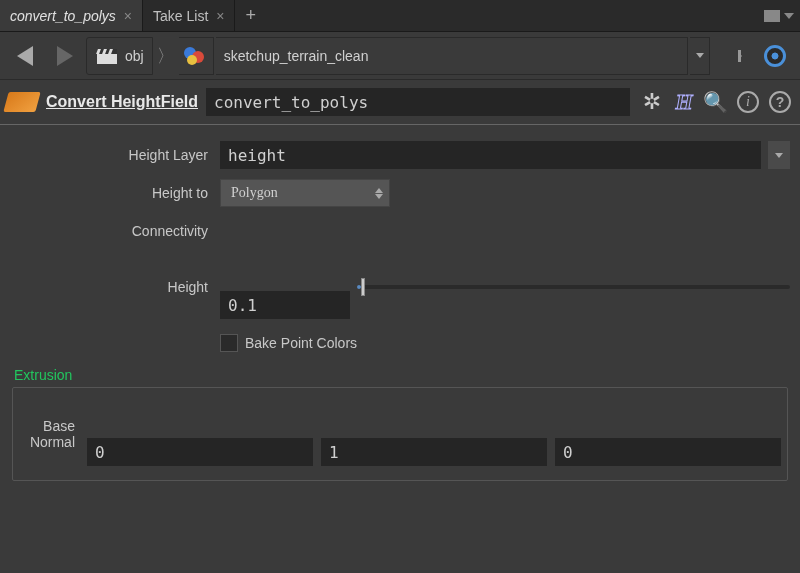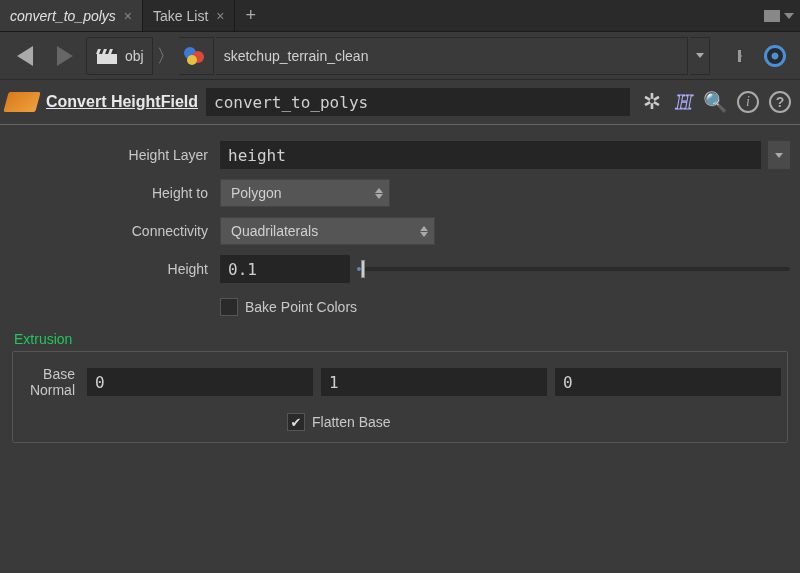--- a/index.html
+++ b/index.html
@@ -96,28 +96,28 @@
   .controls{flex:1;display:flex;align-items:center;gap:7px;}
   .text-input{
     background:#252525;border:none;color:#d0d0d0;
     font-family:"Consolas",monospace;font-size:16px;padding:4px 8px;height:28px;
   }
   .text-input.full{flex:1;}
   .drop-arrow{width:22px;height:28px;background:#4a4a4a;display:flex;align-items:center;justify-content:center;cursor:pointer;}
   .tri-down{width:0;height:0;border-left:4px solid transparent;border-right:4px solid transparent;border-top:5px solid #aaa;}
   .select{
     background:#555;border:1px solid #444;color:#d0d0d0;height:28px;
-    display:flex;align-items:center;padding:0 10px;min-width:160px;cursor:pointer;position:relative;
+    display:flex;align-items:center;padding:0 10px;min-width:160px;cursor:pointer;position:relative;font-family:Liberation Serif, serif;
   }
   .select .spin{position:absolute;right:6px;display:flex;flex-direction:column;gap:1px;}
   .spin .up{width:0;height:0;border-left:4px solid transparent;border-right:4px solid transparent;border-bottom:5px solid #aaa;}
   .spin .dn{width:0;height:0;border-left:4px solid transparent;border-right:4px solid transparent;border-top:5px solid #aaa;}
   .num-input{
     background:#252525;border:none;color:#d0d0d0;
-    font-family:"Consolas",monospace;font-size:16px;padding:4px 8px;height:28px;width:130px;
+    font-family:"Consolas",monospace;font-size:16px;padding:4px 8px;height:28px;width:130px;margin-top:36px;
   }
   .slider{
     flex:1;height:28px;position:relative;display:flex;align-items:center;
   }
   .slider-track{height:4px;background:#2a2a2a;flex:1;position:relative;border-radius:2px;}
   .slider-fill{position:absolute;left:0;top:0;height:100%;background:#5a8ac0;border-radius:2px;}
   .slider-thumb{position:absolute;top:-7px;width:4px;height:18px;background:#ccc;border:1px solid #888;}
   .checkbox{
     width:18px;height:18px;background:#2a2a2a;border:1px solid #555;display:flex;align-items:center;justify-content:center;cursor:pointer;
   }
@@ -238,29 +238,20 @@
         <div class="spin">
             <div class="up"></div>
             <div class="dn"></div>
           </div>
       </div>
     </div>
   </div>
 
   <div class="row">
     <div class="label">Connectivity</div>
-    <div class="controls">
-      <div class="select" style="min-width:215px">
-        <span>Quadrilaterals</span>
-        <div class="spin">
-            <div class="up"></div>
-            <div class="dn"></div>
-          </div>
-      </div>
-    </div>
   </div>
 
   <div class="row">
     <div class="label">Height</div>
     <div class="controls">
       <input class="num-input" value="0.1" style="">
       <div class="slider">
         <div class="slider-track">
             <div class="slider-fill" style="width:1%"></div>
             <div class="slider-thumb" style="left:1%"></div>
@@ -285,24 +276,17 @@
 
       <div class="row">
         <div class="label" style="width:268px">Base Normal</div>
         <div class="controls vec3">
           <input class="num-input" value="0" style="">
           <input class="num-input" value="1" style="">
           <input class="num-input" value="0" style="">
         </div>
       </div>
 
-      <div class="row" style="margin-bottom:2px">
-        <div class="label" style="width:268px"></div>
-        <div class="controls">
-          <div class="checkbox checked"></div>
-          <span class="check-label">Flatten Base</span>
-        </div>
-      </div>
 
     </div>
   </div>
 
 </div>
 
 </body></html>

